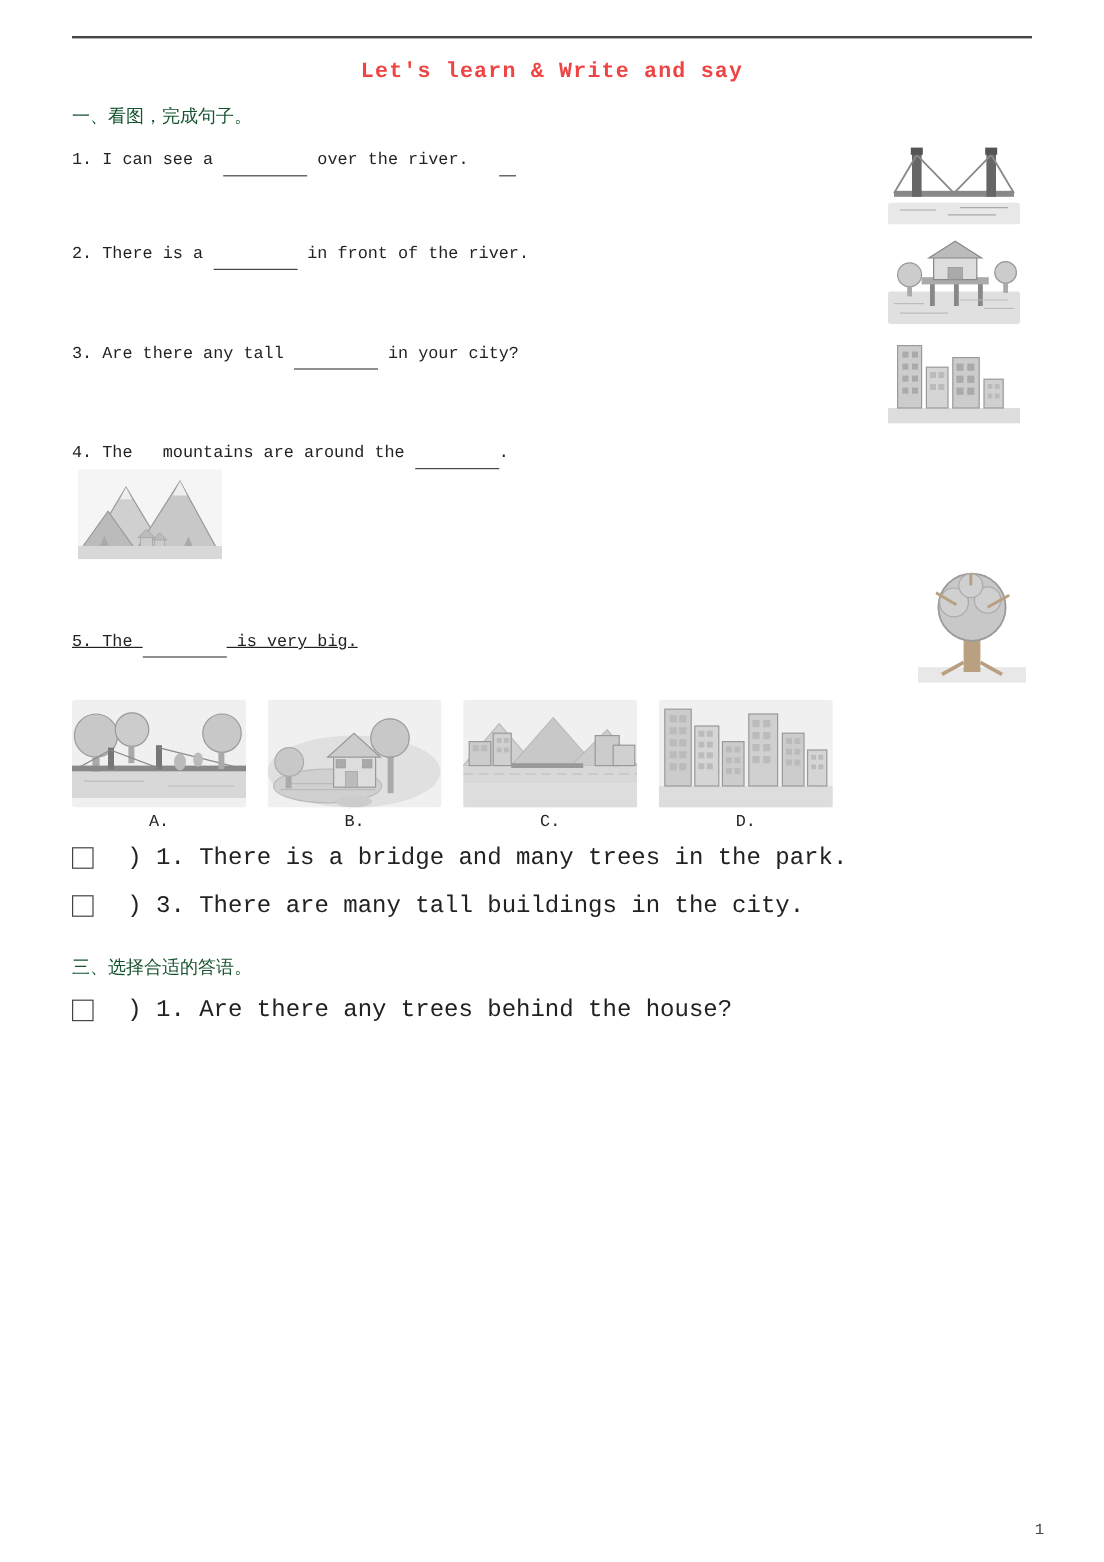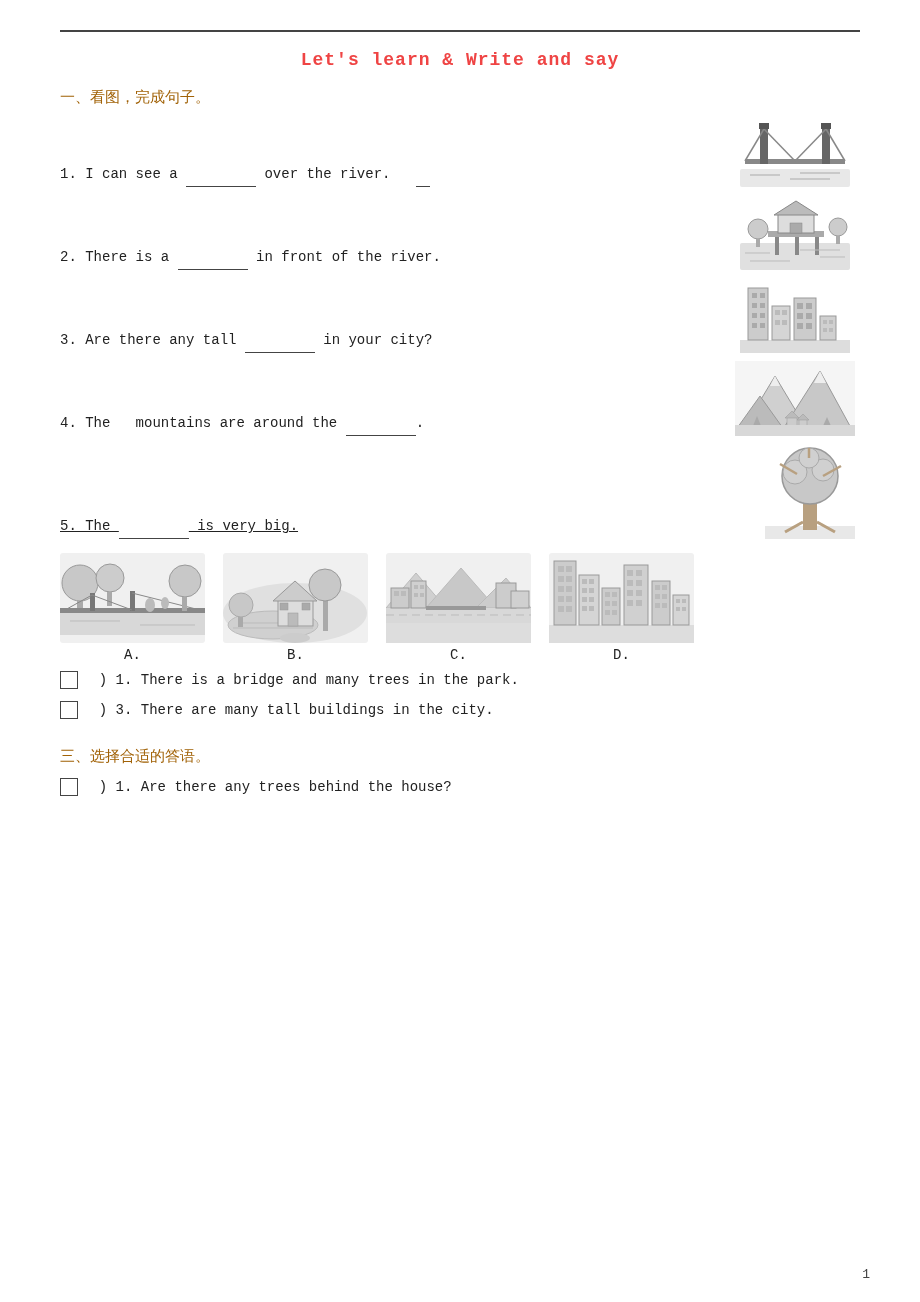--- a/index.html
+++ b/index.html
@@ -21,21 +21,21 @@
       text-align: center;
       color: #ef4444;
       font-size: 18px;
       font-weight: bold;
       font-family: 'Courier New', Courier, monospace;
       letter-spacing: 1px;
       margin-bottom: 18px;
     }
     .section-header {
       font-size: 15px;
-      color: #a16207;
+      color: #14532d;
       margin-bottom: 10px;
       font-family: SimSun, serif;
     }
     .section {
       margin-bottom: 14px;
     }
     .question-text {
       font-family: 'Courier New', Courier, monospace;
       font-size: 14px;
       line-height: 1.7;
@@ -45,21 +45,21 @@
       display: inline-block;
       border-bottom: 1px solid #444;
       min-width: 70px;
       height: 16px;
       vertical-align: bottom;
     }
 
     
     .q-row {
       display: flex;
-      align-items: flex-end;
+      align-items: flex-start;
       margin-bottom: 8px;
       position: relative;
     }
     .q-left {
       flex: 1;
       padding-top: 6px;
     }
     .q-right {
       width: 130px;
       display: flex;
@@ -82,21 +82,21 @@
     }
     .img-item {
       display: flex;
       flex-direction: column;
       align-items: center;
     }
 
     
     .choice-row {
       font-family: 'Courier New', Courier, monospace;
-      font-size: 14px;
+      font-size: 20px;
       margin-bottom: 6px;
       line-height: 1.7;
     }
     .paren {
       display: inline-block;
       width: 18px;
       height: 18px;
       border: 1px solid #444;
       margin-right: 4px;
       vertical-align: middle;
@@ -234,21 +234,21 @@
 
         <rect x="80" y="38" width="16" height="24" fill="#d0d0d0" stroke="#999" stroke-width="1"></rect>
         <rect x="83" y="42" width="4" height="4" fill="#bbb"></rect>
         <rect x="89" y="42" width="4" height="4" fill="#bbb"></rect>
         <rect x="83" y="50" width="4" height="4" fill="#bbb"></rect>
         <rect x="89" y="50" width="4" height="4" fill="#bbb"></rect>
       </svg>
     </div>
   </div>
 
-  <div class="q-row" style="margin-top:8px;">
+  <div class="q-row" style="margin-top:8px;flex-direction:column;">
     <div class="q-left">
       <span class="question-text">
         4. The &nbsp; mountains are around the <span class="blank"></span>.
       </span>
     </div>
     <div class="q-right">
 
       <svg width="120" height="75" viewBox="0 0 120 75">
 
         <rect x="0" y="0" width="120" height="75" fill="#f5f5f5"></rect>

